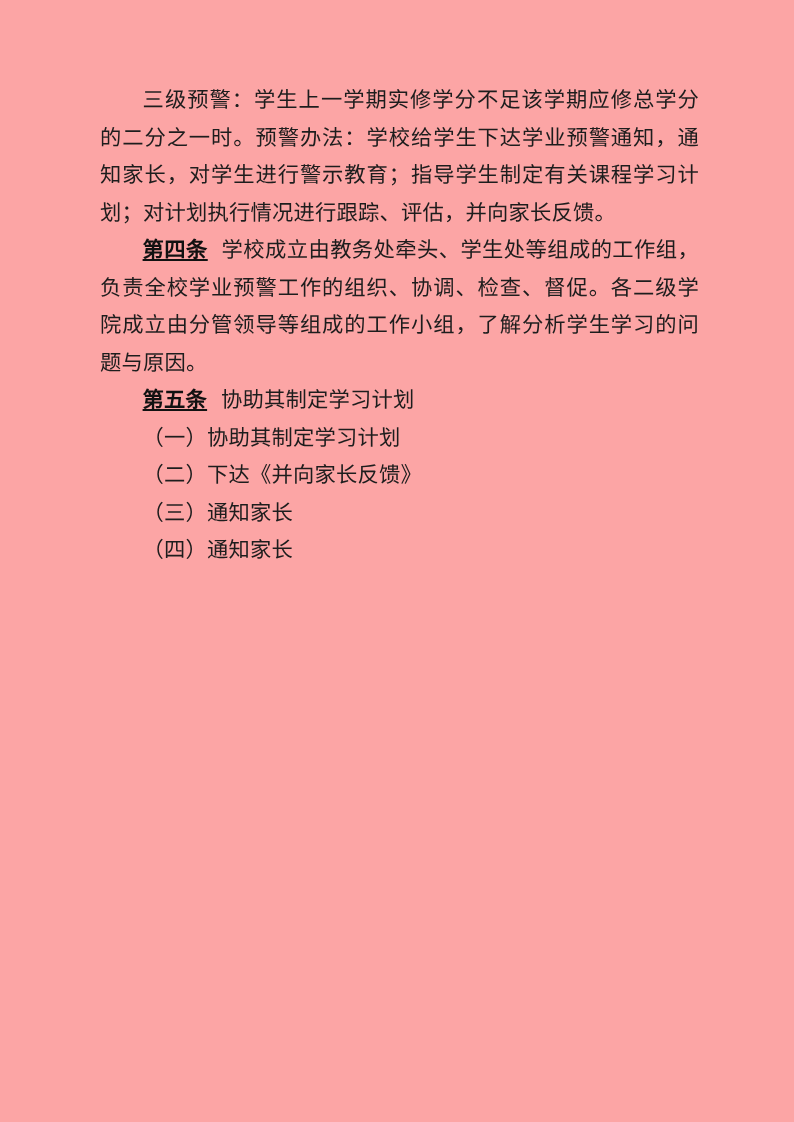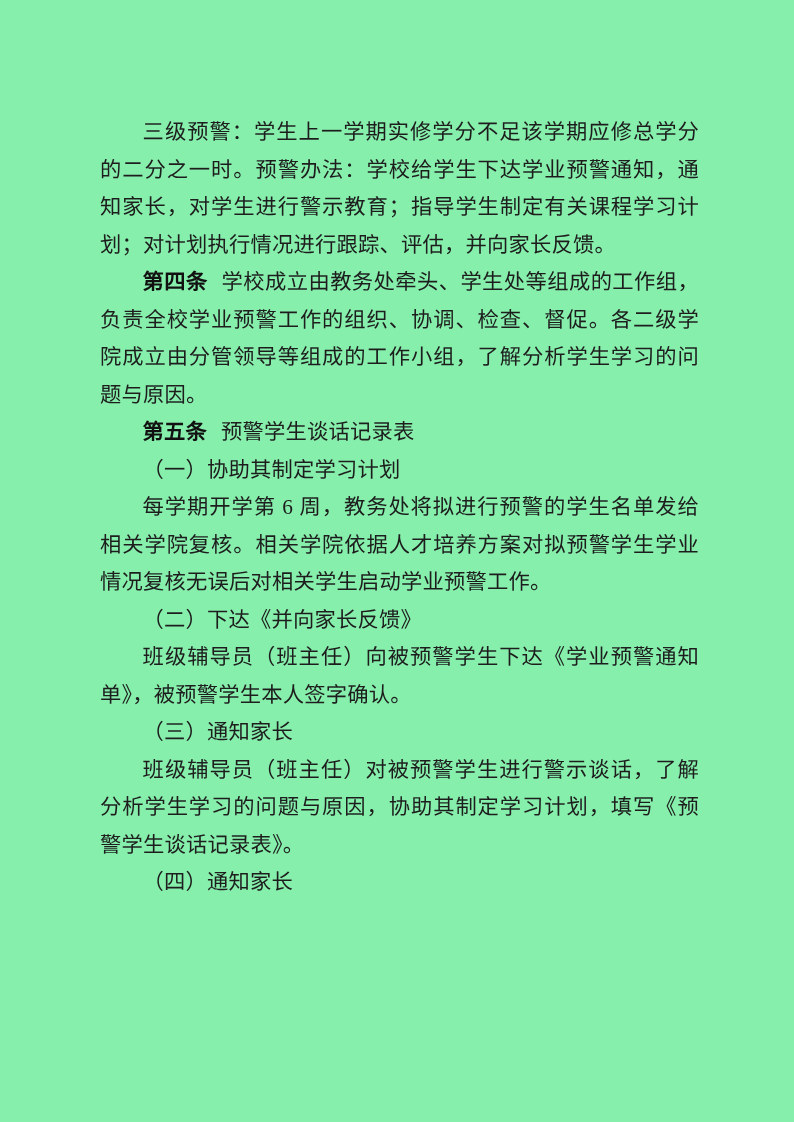--- a/index.html
+++ b/index.html
@@ -5,60 +5,58 @@
   html, body {
     margin: 0;
     padding: 0;
     background: #ffffff;
   }
   .page {
     position: relative;
     width: 794px;
     height: 1122px;
     margin: 0 auto;
-    background: #86efac;
+    background: #fca5a5;
     overflow: hidden;
     box-sizing: border-box;
-    padding: 114px 95px 0 100px;
+    padding: 82px 95px 0 100px;
   }
   .para {
     margin: 0;
     padding: 0;
     font-family: "Liberation Serif", "DejaVu Serif", serif;
     font-size: 21.3px;
     line-height: 37.5px;
     color: #1d1d1d;
     text-indent: 2em;
     text-align: justify;
     letter-spacing: 0.2px;
   }
   .art-num {
     font-weight: 700;
     margin-right: 0.65em;
     color: #111111;
+    text-decoration: underline;
   }
 </style>
 </head>
 <body>
 
 <div class="page">
 
   <p class="para"><span>三级预警：学生上一学期实修学分不足该学期应修总学分的二分之一时。预警办法：学校给学生下达学业预警通知，通知家长，对学生进行警示教育；指导学生制定有关课程学习计划；对计划执行情况进行跟踪、评估，并向家长反馈。</span></p>
 
   <p class="para"><b class="art-num">第四条</b><span>学校成立由教务处牵头、学生处等组成的工作组，负责全校学业预警工作的组织、协调、检查、督促。各二级学院成立由分管领导等组成的工作小组，了解分析学生学习的问题与原因。</span></p>
 
-  <p class="para"><b class="art-num">第五条</b><span>预警学生谈话记录表</span></p>
+  <p class="para"><b class="art-num">第五条</b><span>协助其制定学习计划</span></p>
 
   <p class="para"><span>（一）协助其制定学习计划</span></p>
 
-  <p class="para"><span>每学期开学第 6 周，教务处将拟进行预警的学生名单发给相关学院复核。相关学院依据人才培养方案对拟预警学生学业情况复核无误后对相关学生启动学业预警工作。</span></p>
 
   <p class="para"><span>（二）下达《并向家长反馈》</span></p>
 
-  <p class="para"><span>班级辅导员（班主任）向被预警学生下达《学业预警通知单》，被预警学生本人签字确认。</span></p>
 
   <p class="para"><span>（三）通知家长</span></p>
 
-  <p class="para"><span>班级辅导员（班主任）对被预警学生进行警示谈话，了解分析学生学习的问题与原因，协助其制定学习计划，填写《预警学生谈话记录表》。</span></p>
 
   <p class="para"><span>（四）通知家长</span></p>
 
 </div>
 
 </body></html>

